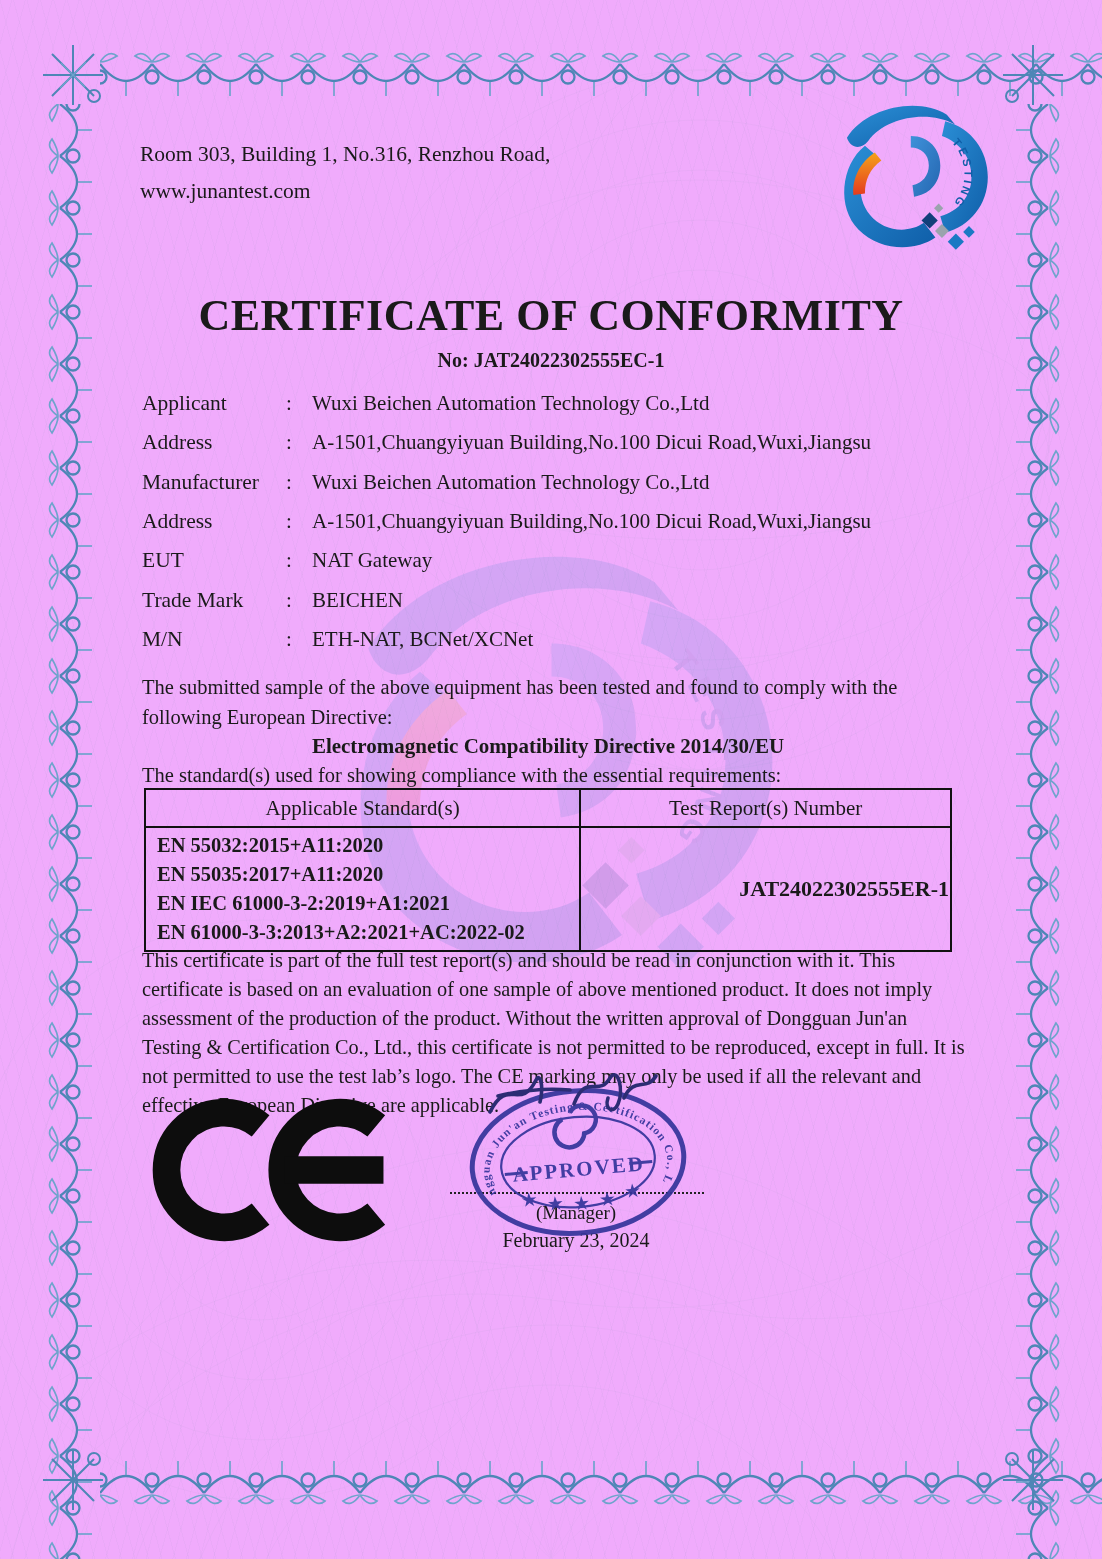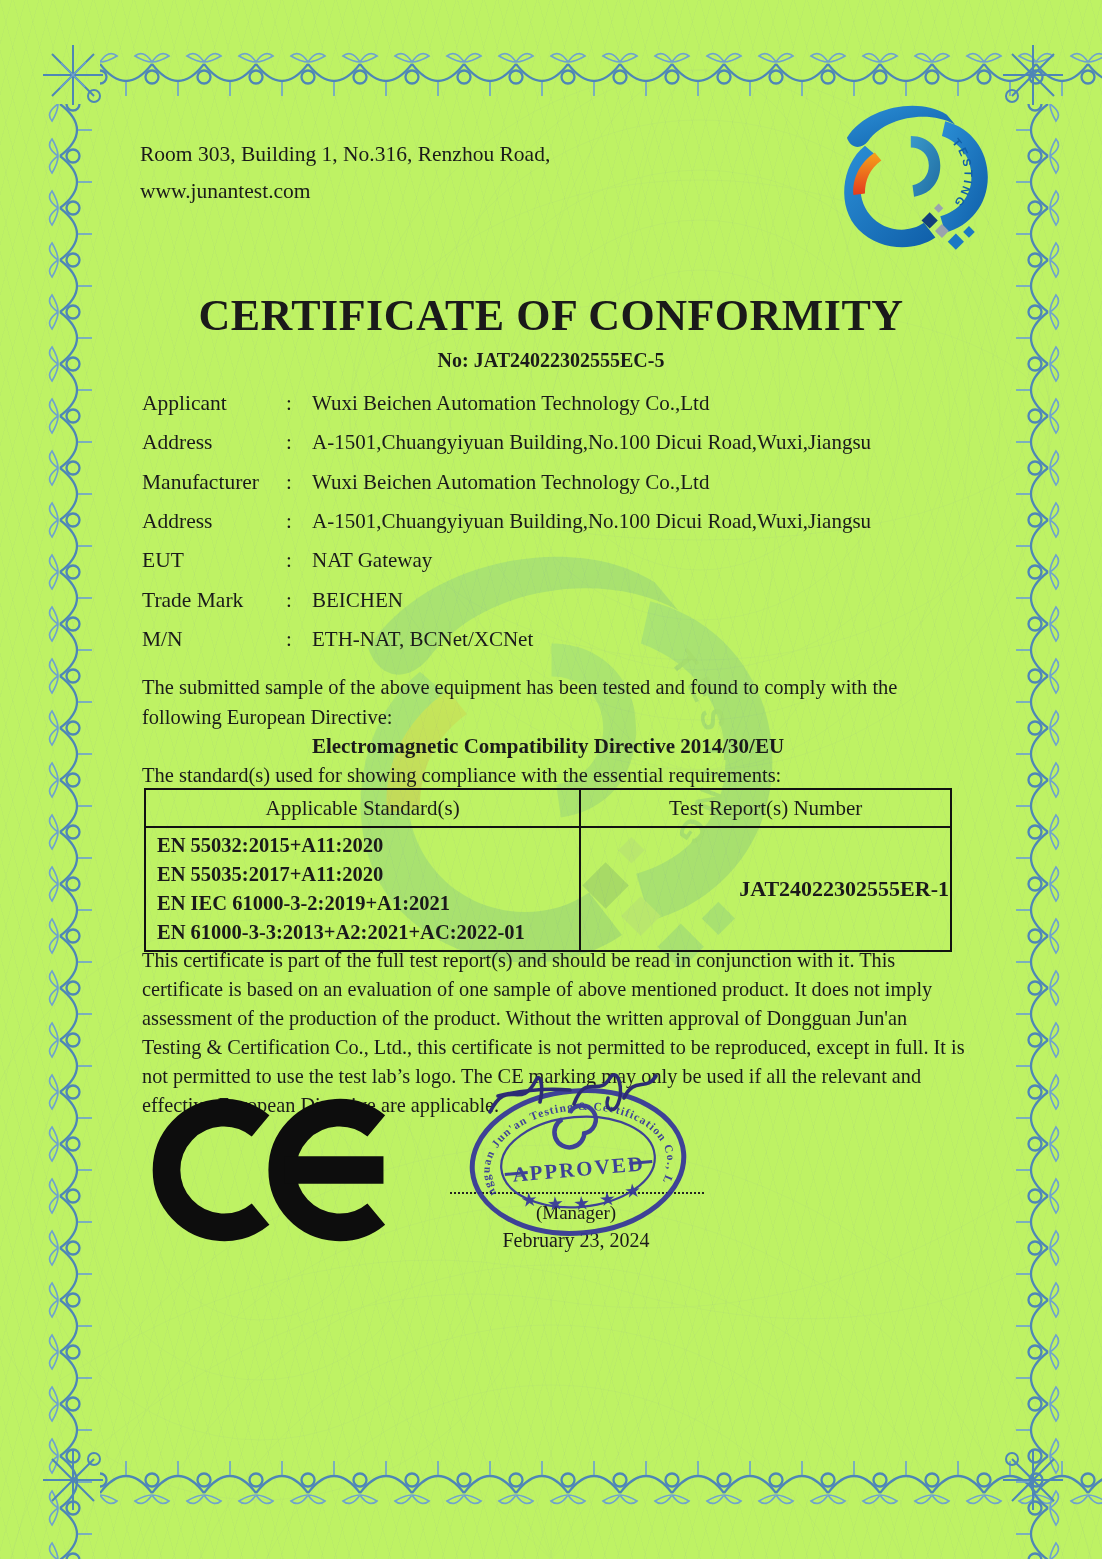--- a/index.html
+++ b/index.html
@@ -1,18 +1,18 @@
 <!DOCTYPE html>
 <html><head>
 <meta charset="utf-8">
 <style>
   html,body{margin:0;padding:0;background:#ffffff;}
   #certificate{
     position:relative;width:1102px;height:1559px;margin:0 auto;
-    background:#bef264;overflow:hidden;
+    background:#f0abfc;overflow:hidden;
     font-family:"Liberation Serif", serif;color:#1a1a1a;
   }
   
   .texture{
     position:absolute;inset:0;pointer-events:none;
     background:
       repeating-linear-gradient(75deg, rgba(120,140,170,.05) 0 1px, transparent 1px 13px),
       repeating-linear-gradient(-75deg, rgba(120,140,170,.05) 0 1px, transparent 1px 13px);
   }
   .abs{position:absolute;}
@@ -244,21 +244,21 @@
   <div class="abs addr">
     <div>Room 303, Building 1, No.316, Renzhou Road,</div>
     <div>www.junantest.com</div>
   </div>
 
   <svg class="abs logo-svg" viewBox="0 0 100 94">
     <use href="#logo-art"></use>
   </svg>
 
   <div class="abs title">CERTIFICATE OF CONFORMITY</div>
-  <div class="abs certno">No: JAT24022302555EC-5</div>
+  <div class="abs certno">No: JAT24022302555EC-1</div>
 
   <div class="abs fields">
     <div class="frow">
       <span class="flabel">Applicant</span>
       <span class="fcolon">:</span>
       <span class="fvalue">Wuxi Beichen Automation Technology Co.,Ltd</span>
     </div>
     <div class="frow">
       <span class="flabel">Address</span>
       <span class="fcolon">:</span>
@@ -301,21 +301,21 @@
         <th>Applicable Standard(s)</th>
         <th>Test Report(s) Number</th>
       </tr>
     </thead>
     <tbody>
       <tr>
         <td class="stds">
           <div class="stdline">EN 55032:2015+A11:2020</div>
           <div class="stdline">EN 55035:2017+A11:2020</div>
           <div class="stdline">EN IEC 61000-3-2:2019+A1:2021</div>
-          <div class="stdline">EN 61000-3-3:2013+A2:2021+AC:2022-01</div>
+          <div class="stdline">EN 61000-3-3:2013+A2:2021+AC:2022-02</div>
         </td>
         <td class="report">JAT24022302555ER-1</td>
       </tr>
     </tbody>
   </table>
 
   <div class="abs disclaimer">This certificate is part of the full test report(s) and should be read in conjunction with it. This certificate is based on an evaluation of one sample of above mentioned product. It does not imply assessment of the production of the product. Without the written approval of Dongguan Jun'an Testing &amp; Certification Co., Ltd., this certificate is not permitted to be reproduced, except in full. It is not permitted to use the test lab’s logo. The CE marking may only be used if all the relevant and effective European Directive are applicable.</div>
 
   <svg class="abs ce-svg" viewBox="0 0 250 160">
     <g stroke="#0d0d0d" stroke-width="27" fill="none">

